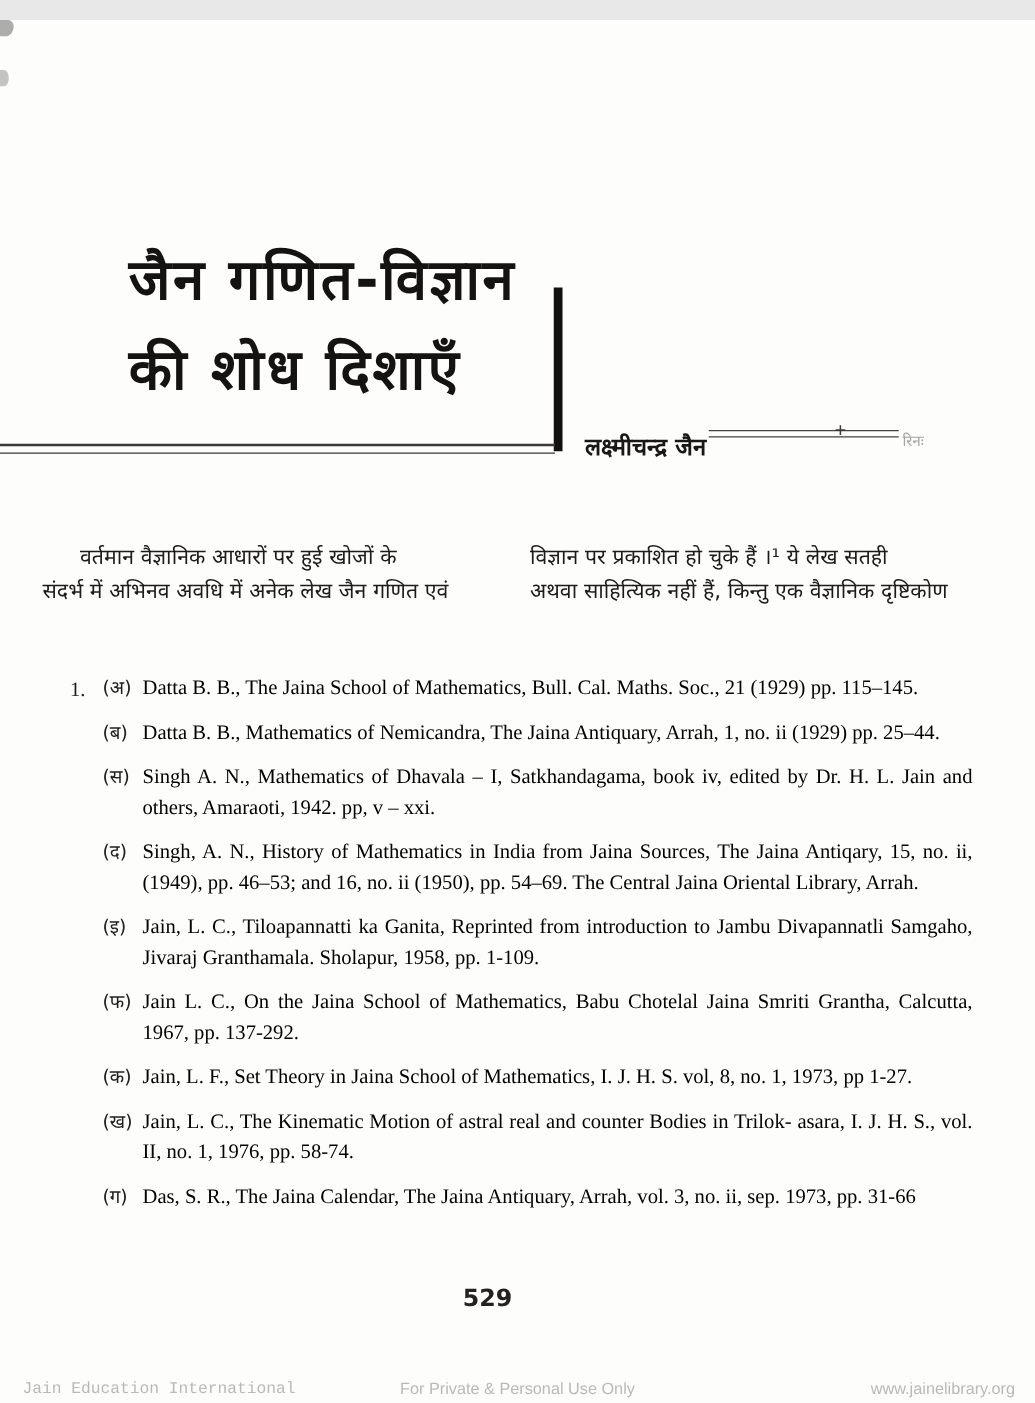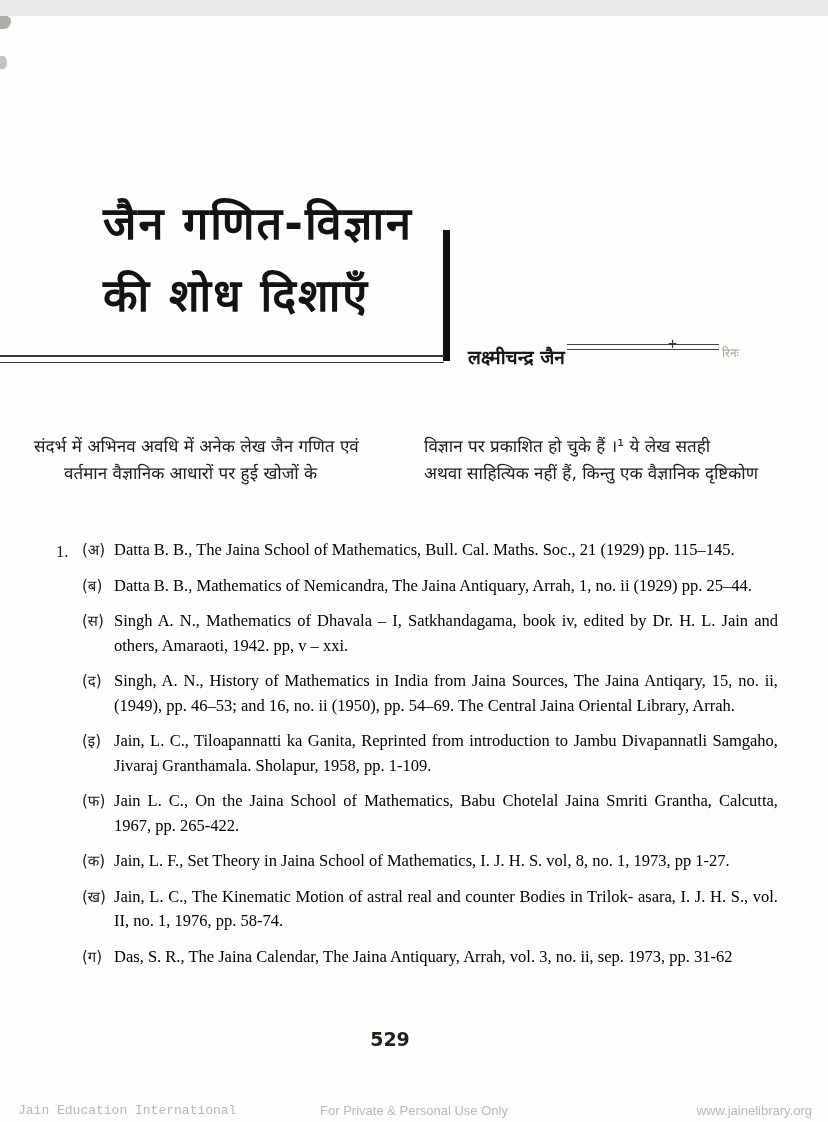--- a/index.html
+++ b/index.html
@@ -129,22 +129,22 @@
 
   <div class="author-row">
     <span class="author-name">लक्ष्मीचन्द्र जैन</span>
     <span class="author-rule">
       <span class="plus-tick">+</span>
     </span>
     <span class="rule-end-mark">रिनः</span>
   </div>
 
   <div class="intro-col intro-left">
+    <div class="intro-line indent">वर्तमान वैज्ञानिक आधारों पर हुई खोजों के</div>
     <div class="intro-line">संदर्भ में अभिनव अवधि में अनेक लेख जैन गणित एवं</div>
-    <div class="intro-line indent">वर्तमान वैज्ञानिक आधारों पर हुई खोजों के</div>
   </div>
   <div class="intro-col intro-right">
     <div class="intro-line">विज्ञान पर प्रकाशित हो  चुके हैं ।¹ ये लेख सतही</div>
     <div class="intro-line">अथवा साहित्यिक नहीं हैं, किन्तु एक वैज्ञानिक दृष्टिकोण</div>
   </div>
 
   <div class="references">
     <span class="ref-number">1.</span>
 
     <div class="ref-item">
@@ -162,33 +162,33 @@
     <div class="ref-item">
       <span class="ref-label">(द)</span>
       <span class="ref-text">Singh, A. N., History of Mathematics in India from Jaina Sources, The Jaina Antiqary, 15, no. ii, (1949), pp. 46–53; and 16, no. ii (1950), pp. 54–69. The Central Jaina Oriental Library, Arrah.</span>
     </div>
     <div class="ref-item">
       <span class="ref-label">(इ)</span>
       <span class="ref-text">Jain, L. C., Tiloapannatti ka Ganita, Reprinted from introduction to Jambu Divapannatli Samgaho, Jivaraj Granthamala. Sholapur, 1958, pp. 1-109.</span>
     </div>
     <div class="ref-item">
       <span class="ref-label">(फ)</span>
-      <span class="ref-text">Jain L. C., On the Jaina School of Mathematics, Babu Chotelal Jaina Smriti Grantha, Calcutta, 1967, pp. 265-422.</span>
+      <span class="ref-text">Jain L. C., On the Jaina School of Mathematics, Babu Chotelal Jaina Smriti Grantha, Calcutta, 1967, pp. 137-292.</span>
     </div>
     <div class="ref-item">
       <span class="ref-label">(क)</span>
       <span class="ref-text">Jain, L. F., Set Theory in Jaina School of Mathematics, I. J. H. S. vol, 8, no. 1, 1973, pp 1-27.</span>
     </div>
     <div class="ref-item">
       <span class="ref-label">(ख)</span>
       <span class="ref-text">Jain, L. C., The Kinematic Motion of astral real and  counter Bodies in Trilok- asara, I. J. H. S., vol. II, no. 1,  1976, pp. 58-74.</span>
     </div>
     <div class="ref-item">
       <span class="ref-label">(ग)</span>
-      <span class="ref-text">Das, S. R., The Jaina Calendar, The Jaina Antiquary, Arrah, vol. 3, no. ii, sep. 1973, pp. 31-62</span>
+      <span class="ref-text">Das, S. R., The Jaina Calendar, The Jaina Antiquary, Arrah, vol. 3, no. ii, sep. 1973, pp. 31-66</span>
     </div>
   </div>
 
   <div class="page-number">529</div>
 
   <div class="footer">
     <span class="footer-left">Jain Education International</span>
     <span class="footer-center">For Private &amp; Personal Use Only</span>
     <span class="footer-right">www.jainelibrary.org</span>
   </div>

